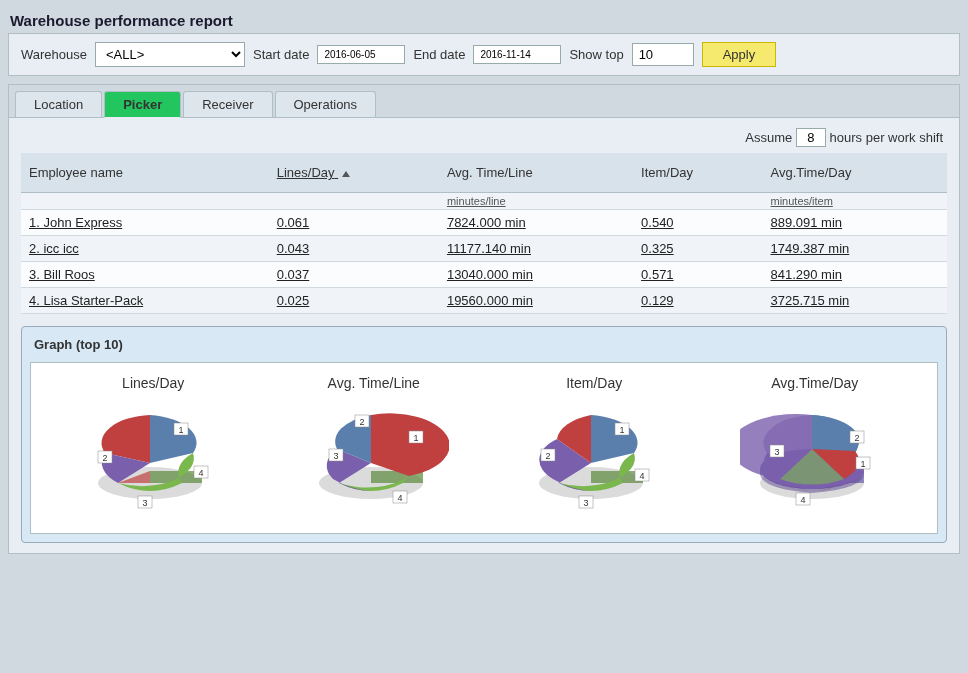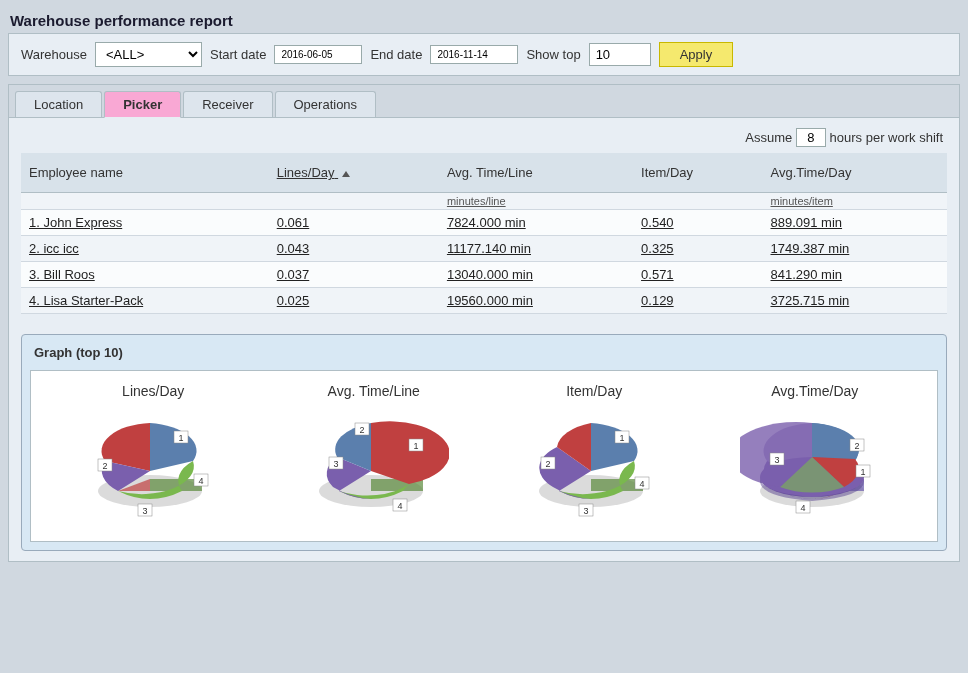--- a/index.html
+++ b/index.html
@@ -33,21 +33,21 @@
     }
     .toolbar-label {
       color: #333;
       font-size: 13px;
     }
     .toolbar select {
       padding: 3px 6px;
       border: 1px solid #9aa;
       background: white;
       font-size: 13px;
-      width: 107px;
+      width: 150px;
     }
     .toolbar input[type="text"] {
       padding: 3px 6px;
       border: 1px solid #9aa;
       font-size: 10px;
       width: 88px;
     }
     .toolbar input[type="number"] {
       padding: 3px 6px;
       border: 1px solid #9aa;
@@ -78,21 +78,21 @@
       border: 1px solid #b0bec5;
       border-bottom: none;
       background: #dde5ed;
       cursor: pointer;
       font-size: 13px;
       color: #333;
       margin-right: 2px;
       border-radius: 3px 3px 0 0;
     }
     .tab.active {
-      background: #f9a8d4;
+      background: #22c55e;
       font-weight: bold;
       border-bottom: 1px solid #e8eef4;
       margin-bottom: -1px;
     }
     .tab-content {
       background: #e8eef4;
       padding: 10px 12px;
     }
     .assume-row {
       text-align: right;
@@ -143,21 +143,21 @@
     }
     .data-table td {
       padding: 5px 8px;
       border-bottom: 1px solid #d0d8e0;
       color: #222;
       text-decoration: underline;
     }
     .data-table tr:nth-child(even) td { background: #f0f4f8; }
     .data-table tr:nth-child(odd) td { background: #fafcfd; }
     .graph-section {
-      margin-top: 20px;
+      margin-top: 12px;
       border: 1px solid #9ab;
       border-radius: 4px;
       background: #d8e8f4;
       padding: 8px;
     }
     .graph-title {
       font-weight: bold;
       font-size: 13px;
       color: #333;
       margin-bottom: 8px;

